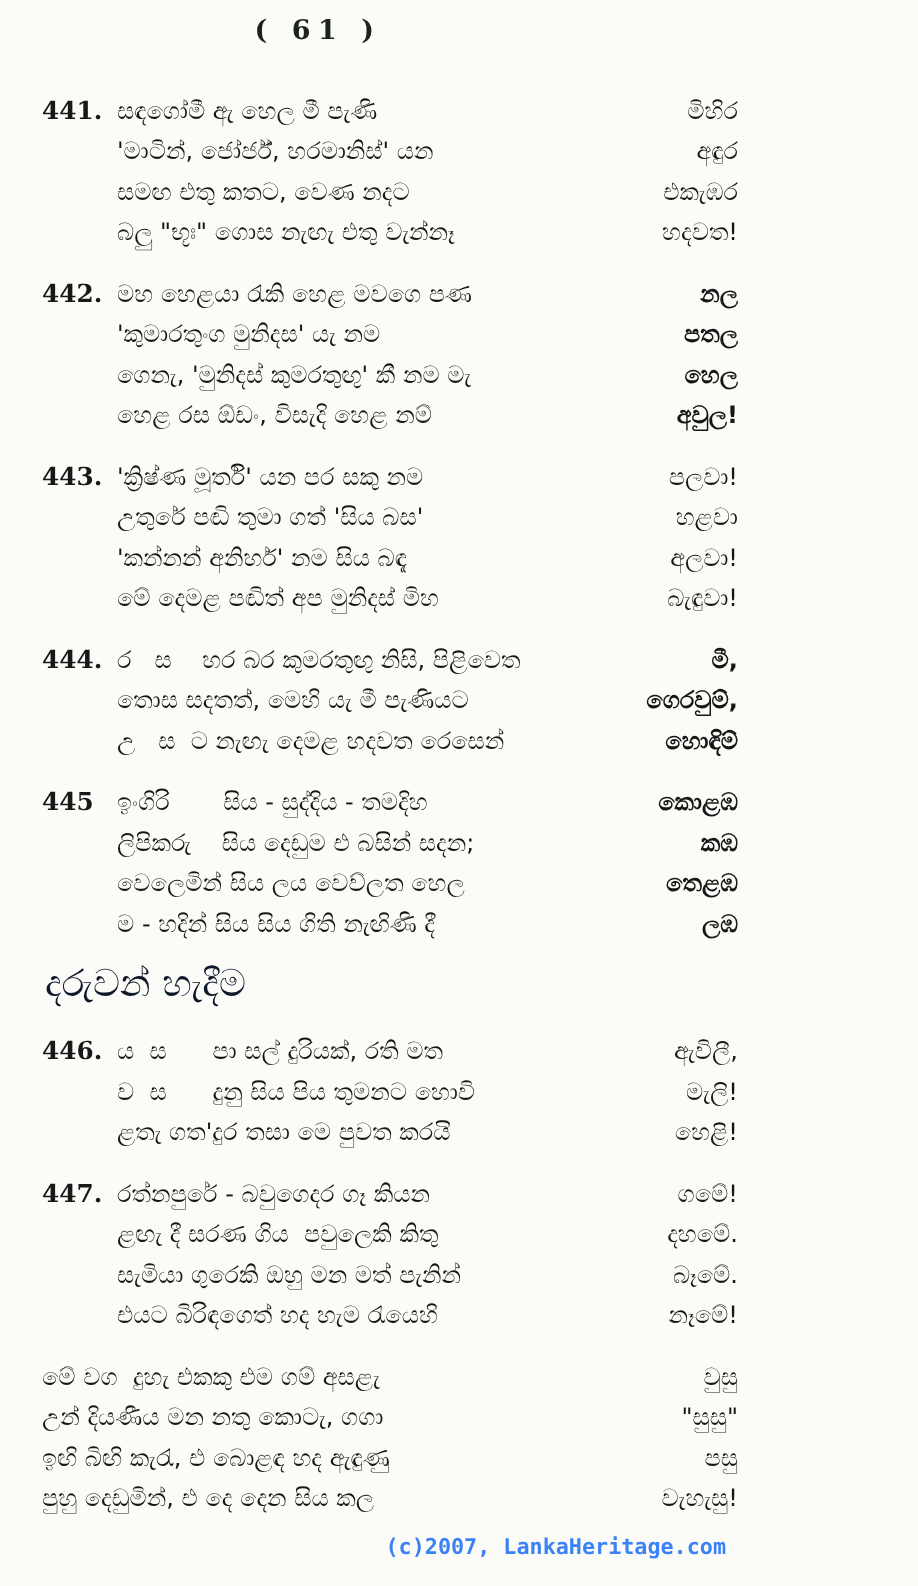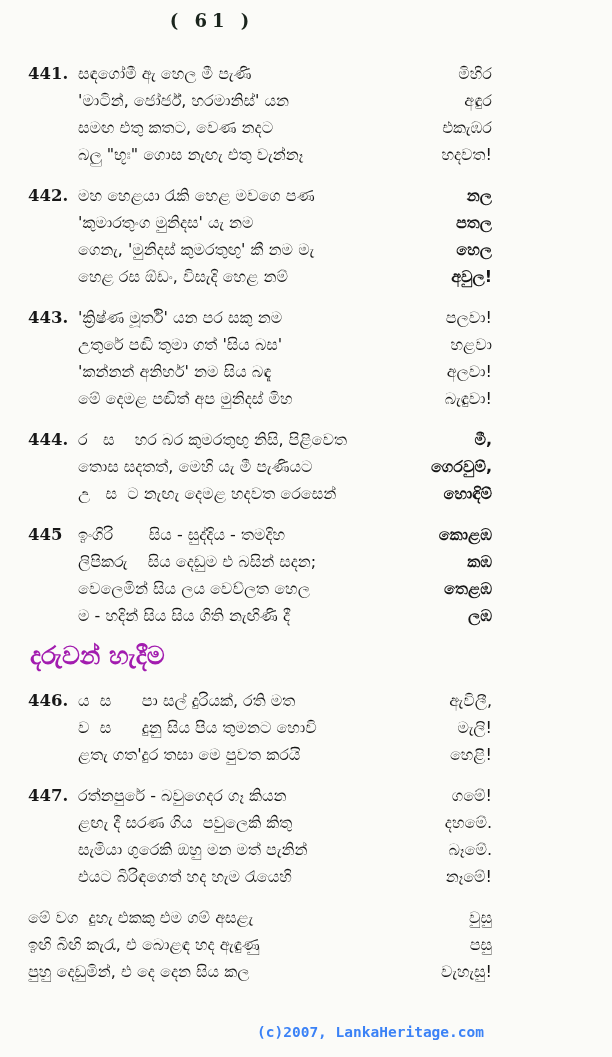--- a/index.html
+++ b/index.html
@@ -59,24 +59,24 @@
     font-size: 16px;
   }
   .v-rhyme {
     font-size: 16px;
     padding-left: 8px;
     white-space: nowrap;
   }
   .verse.bold-rhymes .v-rhyme { font-weight: 700; }
   .section-heading {
     font-size: 25px;
-    font-weight: 700;
+    font-weight: 400;
     line-height: 34px;
     margin: 10px 0 10px 2px;
-    color: #a21caf;
+    color: #0f172a;
   }
   .footer {
     position: absolute;
     right: 16px;
     top: 1024px;
     font-family: "DejaVu Sans Mono", monospace;
     font-weight: 700;
     font-size: 14.5px;
     color: #3b82f6;
   }
@@ -238,20 +238,24 @@
         </div>
   </div>
 
   <div class="verse">
     <div class="v-body">
           <div class="v-row">
             <span class="v-line">මේ වග  දුහැ එකකු එම ගම් අසළැ</span>
             <span class="v-rhyme">වුසු</span>
           </div>
           <div class="v-row">
+            <span class="v-line">උන් දියණීය මන නතු කොටැ, ගගා</span>
+            <span class="v-rhyme">"සුසු"</span>
+          </div>
+          <div class="v-row">
             <span class="v-line">ඉඟි බිඟි කැරැ, එ බොළඳ හද ඇඳුණු</span>
             <span class="v-rhyme">පසු</span>
           </div>
           <div class="v-row">
             <span class="v-line">පුහු දෙඩුමින්, එ දෙ දෙන සිය කල</span>
             <span class="v-rhyme">වැහැසු!</span>
           </div>
         </div>
   </div>
 </div>

